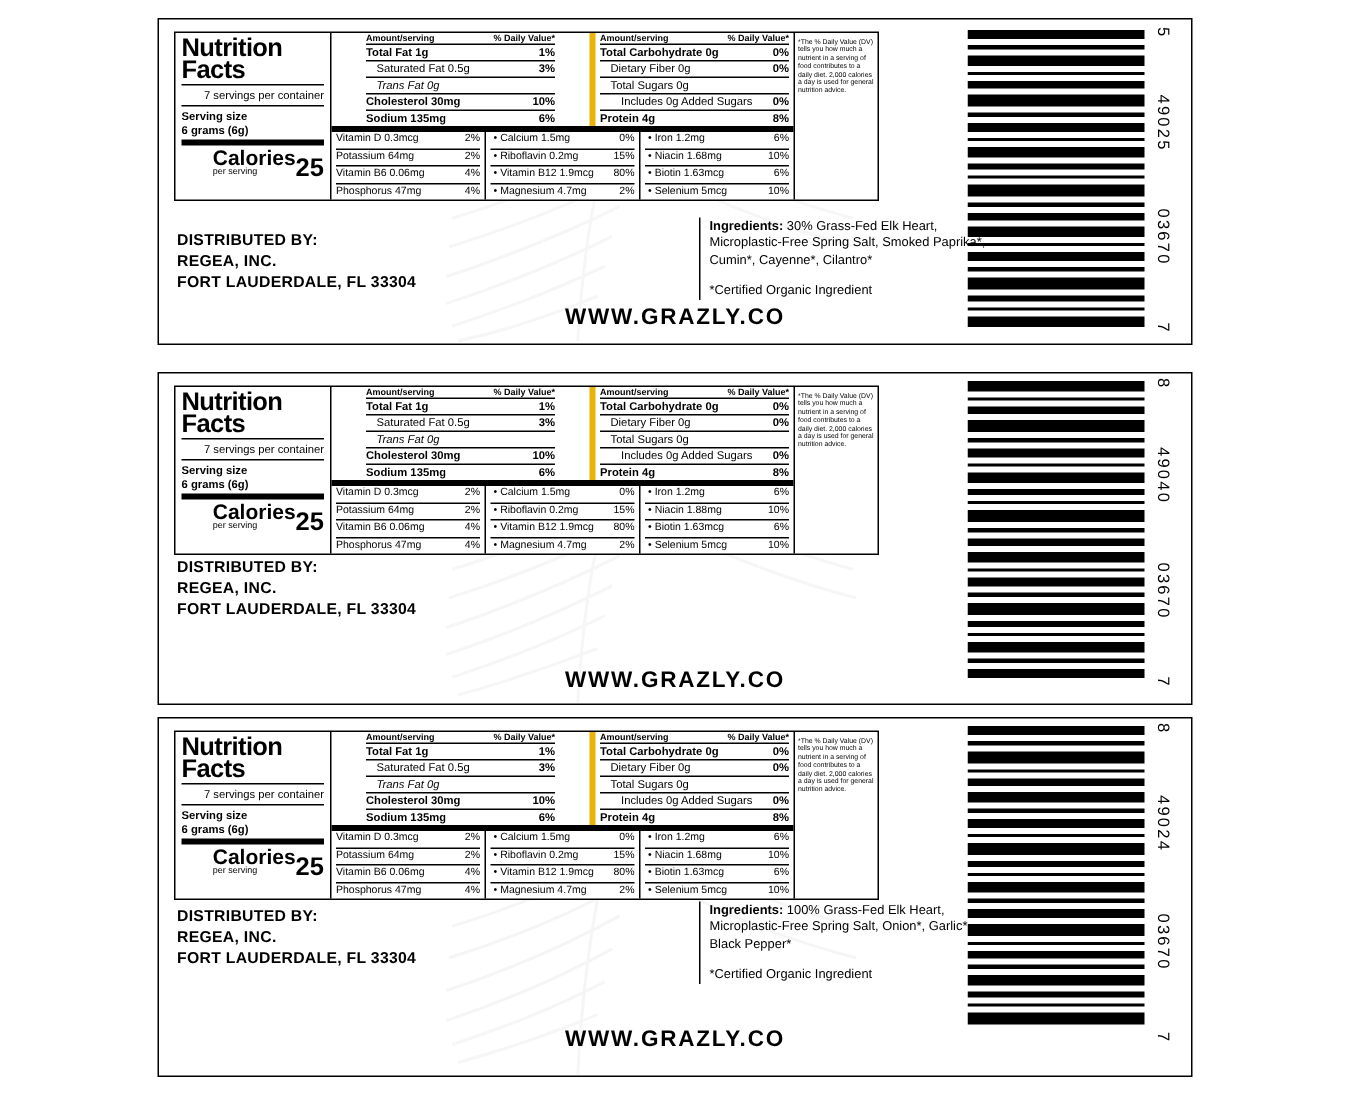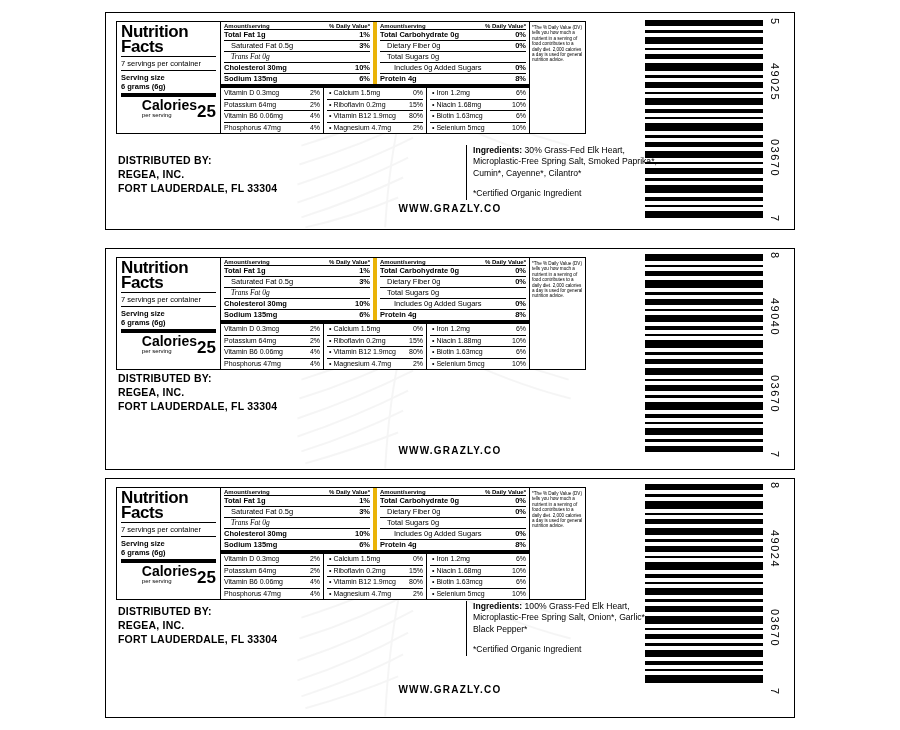--- a/index.html
+++ b/index.html
@@ -54,33 +54,34 @@
   }
   .nf-title {
     font-weight: bold;
     font-size: 17px;
     line-height: 15px;
     letter-spacing: -.4px;
     margin-bottom: 2px;
   }
   .nf-sep { border-top: 1px solid #000; margin: 2px 0 2px 0; }
   .nf-sep.thick { border-top: 4px solid #000; }
-  .nf-servings { font-size: 7.5px; line-height: 9px; }
+  .nf-servings { font-size: 7.5px; line-height: 9px; text-align: right; }
   .nf-serving-label { font-size: 7.5px; font-weight: bold; line-height: 9px; }
   .nf-cal-row {
     display: flex; align-items: flex-end; justify-content: flex-end;
   }
   .nf-cal-word { font-size: 14px; font-weight: bold; line-height: 13px; }
   .nf-cal-sub { font-size: 6px; line-height: 7px; }
   .nf-cal-num { font-size: 17px; font-weight: bold; line-height: 15px; }
 
   .nf-mid { flex: 1; display: flex; }
   .nf-col {
     flex: 1;
     padding: 0 3px;
+    margin-left: 20px;
   }
   .nf-col + .nf-col { border-left: 4px solid #eab308; }
 
   .nf-head {
     display: flex; justify-content: space-between;
     font-size: 6px; font-weight: bold;
     border-bottom: 1px solid #000;
     padding: 1px 0 0 0;
   }
   .nf-line {
@@ -89,21 +90,21 @@
     line-height: 10px;
     border-bottom: .6px solid #000;
     padding: 0 0 0 0;
   }
   .nf-line.noline { border-bottom: none; }
   .nf-line.bold { font-weight: bold; }
   .nf-line .nm { white-space: nowrap; overflow: hidden; }
   .nf-line .vl { font-weight: bold; }
   .ind1 { padding-left: 7px; }
   .ind2 { padding-left: 14px; }
-  .ital { font-style: italic; font-family: Liberation Serif, serif; }
+  .ital { font-style: italic; }
 
   .nf-micro-wrap {
     border-top: 4px solid #000;
     display: flex;
   }
   .nf-micro-col { flex: 1; padding: 0 3px; }
   .nf-micro-col + .nf-micro-col { border-left: 1px solid #000; }
   .nf-micro {
     display: flex; justify-content: space-between;
     font-size: 7px; line-height: 10.5px;
@@ -143,21 +144,21 @@
   }
   .ingredients .ing-head { font-weight: bold; margin-top: 27px; }
   .ing-note { margin-top: 9px; }
 
   
   .website {
     position: absolute;
     width: 100%;
     text-align: center;
     font-weight: bold;
-    font-size: 10px;
+    font-size: 15px;
     letter-spacing: 1.2px;
   }
 
   
   .barcode {
     position: absolute;
     display: flex;
     align-items: stretch;
   }
   .bc-bars { display: flex; align-items: stretch; }

